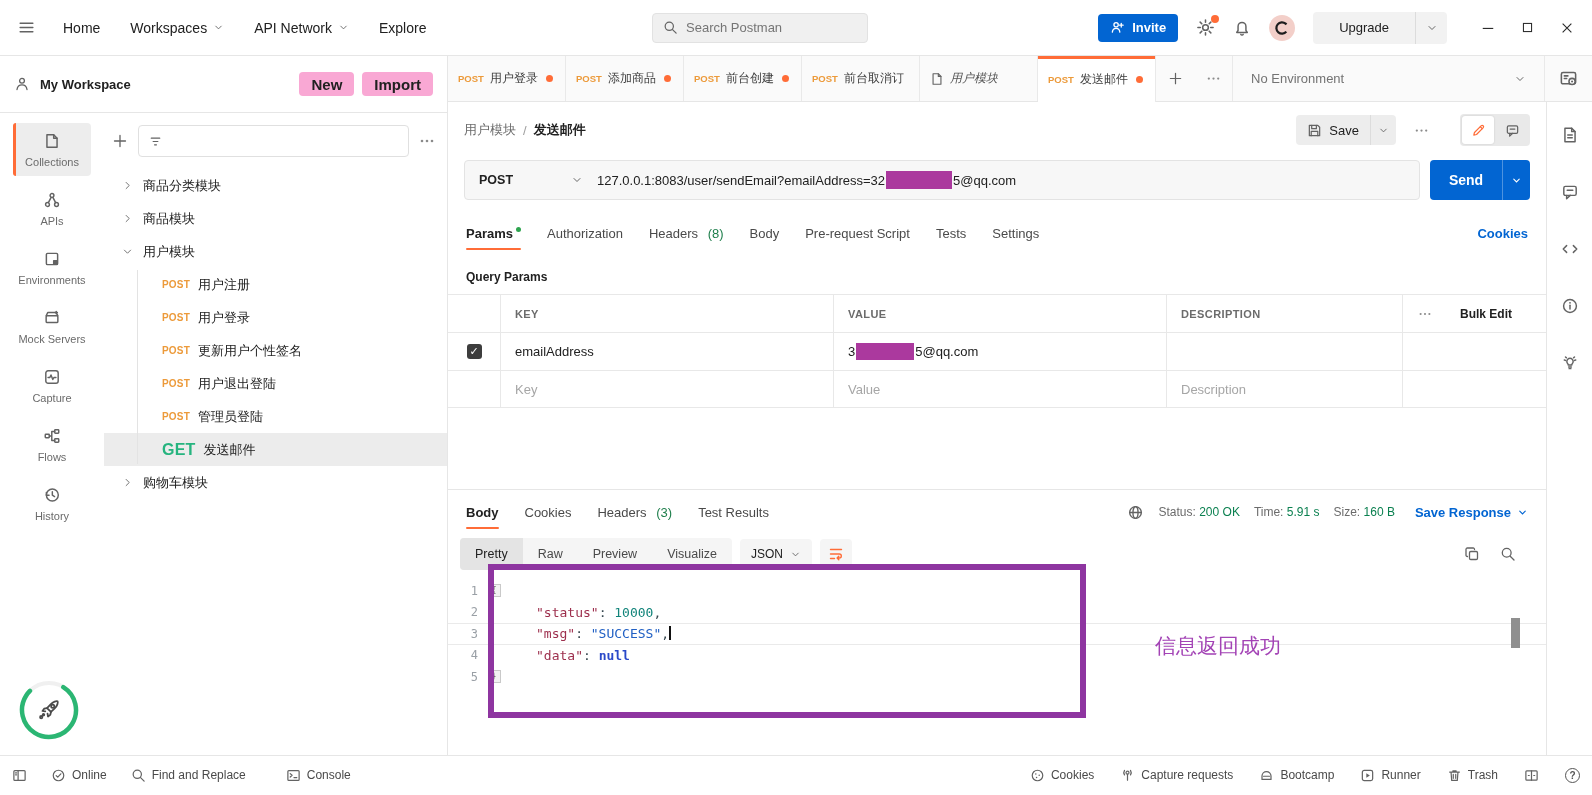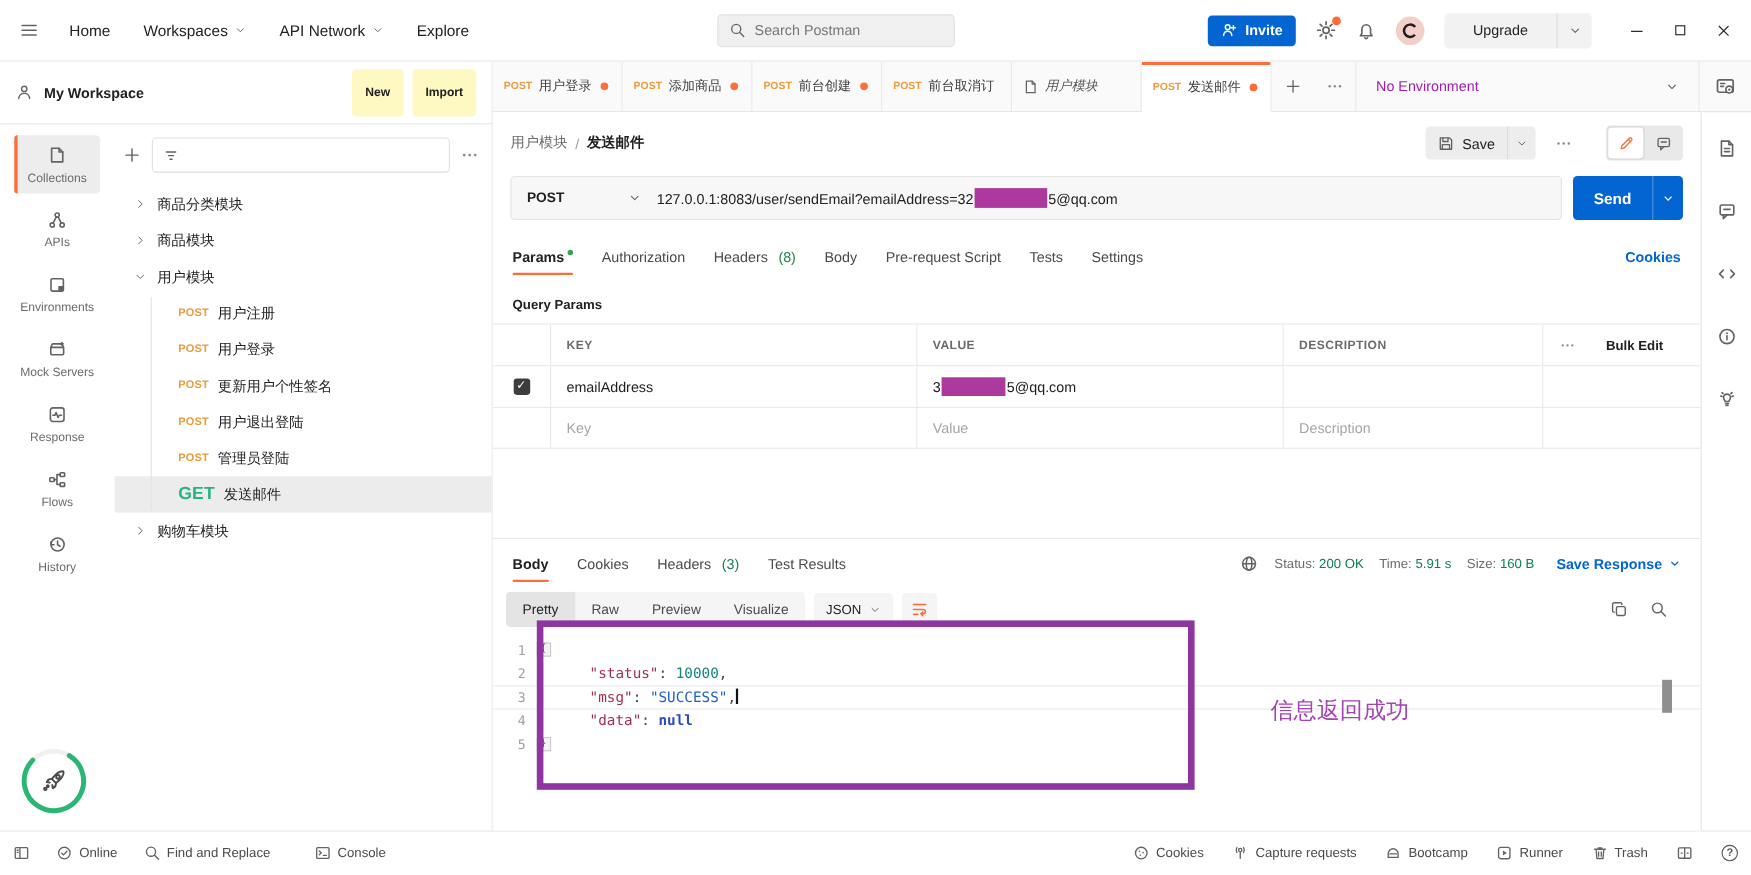--- a/index.html
+++ b/index.html
@@ -27,21 +27,21 @@
 
   
   .workspace { display:flex; height:699px; }
   .sidebar { width:448px; border-right:1px solid #e6e6e6; display:flex; flex-direction:column; }
   .main { flex:1; display:flex; flex-direction:column; min-width:0; }
 
   
   .sb-head { height:57px; border-bottom:1px solid #e6e6e6; display:flex; align-items:center; padding:0 14px; gap:10px; }
   .sb-title { font-size:13px; font-weight:700; display:flex; align-items:center; gap:10px; cursor:pointer; }
   .sb-head-btns { margin-left:auto; display:flex; gap:8px; }
-  .gray-btn { background:#fef9c3; border-radius:4px; height:43px; padding:0 12px; font-size:11px; font-weight:600; display:flex; align-items:center; cursor:pointer; }
+  .gray-btn { background:#f9a8d4; border-radius:4px; height:24px; padding:0 12px; font-size:15px; font-weight:600; display:flex; align-items:center; cursor:pointer; }
 
   .sb-body { flex:1; display:flex; min-height:0; }
   .rail { width:104px; padding:10px 13px; display:flex; flex-direction:column; gap:6px; position:relative; }
   .rail-item { border-radius:4px; padding:9px 2px 8px; display:flex; flex-direction:column; align-items:center; gap:6px; cursor:pointer; position:relative; }
   .rail-item span { font-size:11px; color:#6b6b6b; }
   .rail-item.active { background:#ededed; }
   .rail-item.active::before { content:''; position:absolute; left:0; top:0; bottom:0; width:3px; background:#ff6c37; border-radius:3px 0 0 3px; }
   .progress-circle { position:absolute; bottom:14px; left:18px; width:62px; height:62px; cursor:pointer; }
   .progress-circle .rocket { position:absolute; left:50%; top:50%; transform:translate(-50%,-50%); }
 
@@ -60,21 +60,21 @@
 
   
   .tabbar { height:46px; background:#fafafa; display:flex; align-items:stretch; border-bottom:1px solid #e6e6e6; }
   .tab { width:118px; display:flex; align-items:center; gap:6px; padding:0 10px; border-right:1px solid #e9e9e9; font-size:12px; color:#3c3c3c; cursor:pointer; white-space:nowrap; overflow:hidden; position:relative; flex:none; }
   .tab .meth { font-size:9.5px; font-weight:700; color:#ec9a3a; flex:none; }
   .tab .tname { overflow:hidden; text-overflow:clip; }
   .tab .dot { width:7px; height:7px; border-radius:50%; background:#ff6c37; flex:none; margin-left:2px; }
   .tab.active { background:#fff; box-shadow:inset 0 3px 0 #ff6c37; margin-bottom:-1px; }
   .tab.doc-tab .tname { font-style:italic; color:#555; }
   .tab-btn { width:38px; display:flex; align-items:center; justify-content:center; cursor:pointer; flex:none; }
-  .env-area { flex:1; border-left:1px solid #e9e9e9; display:flex; align-items:center; justify-content:space-between; padding:0 18px; font-size:13px; color:#a21caf; cursor:pointer; min-width:0; }
+  .env-area { flex:1; border-left:1px solid #e9e9e9; display:flex; align-items:center; justify-content:space-between; padding:0 18px; font-size:13px; color:#737373; cursor:pointer; min-width:0; }
   .env-icon-btn { width:48px; border-left:1px solid #e9e9e9; display:flex; align-items:center; justify-content:center; cursor:pointer; flex:none; }
 
   
   .main-body { flex:1; display:flex; min-height:0; }
   .req-pane { flex:1; display:flex; flex-direction:column; min-width:0; background:#fff; }
   .right-rail { width:46px; border-left:1px solid #e6e6e6; display:flex; flex-direction:column; align-items:center; padding-top:24px; gap:39px; }
   .right-rail > div { cursor:pointer; }
 
   .crumb-row { height:56px; display:flex; align-items:center; padding:0 16px; }
   .crumb-parent { font-size:13px; color:#6b6b6b; cursor:pointer; }
@@ -299,21 +299,21 @@
               <rect x="2.8" y="6" width="10.4" height="6" rx="1"></rect>
               <path d="M11.8 2.2v2M10.8 3.2h2"></path>
             </svg>
           <span>Mock Servers</span>
         </div>
         <div class="rail-item">
           <svg class="ic" width="18" height="18" viewBox="0 0 16 16">
               <rect x="2.5" y="2.5" width="11" height="11" rx="2"></rect>
               <path d="M4.5 8.5h1.6l1-2.3 1.6 4 1-1.7h1.8"></path>
             </svg>
-          <span>Response</span>
+          <span>Capture</span>
         </div>
         <div class="rail-item">
           <svg class="ic" width="18" height="18" viewBox="0 0 16 16">
               <rect x="2" y="6.5" width="3.6" height="3" rx=".6"></rect>
               <rect x="10.4" y="2.5" width="3.6" height="3" rx=".6"></rect>
               <rect x="10.4" y="10.5" width="3.6" height="3" rx=".6"></rect>
               <path d="M5.6 8h2.2V4h2.6M7.8 8v4h2.6"></path>
             </svg>
           <span>Flows</span>
         </div>

